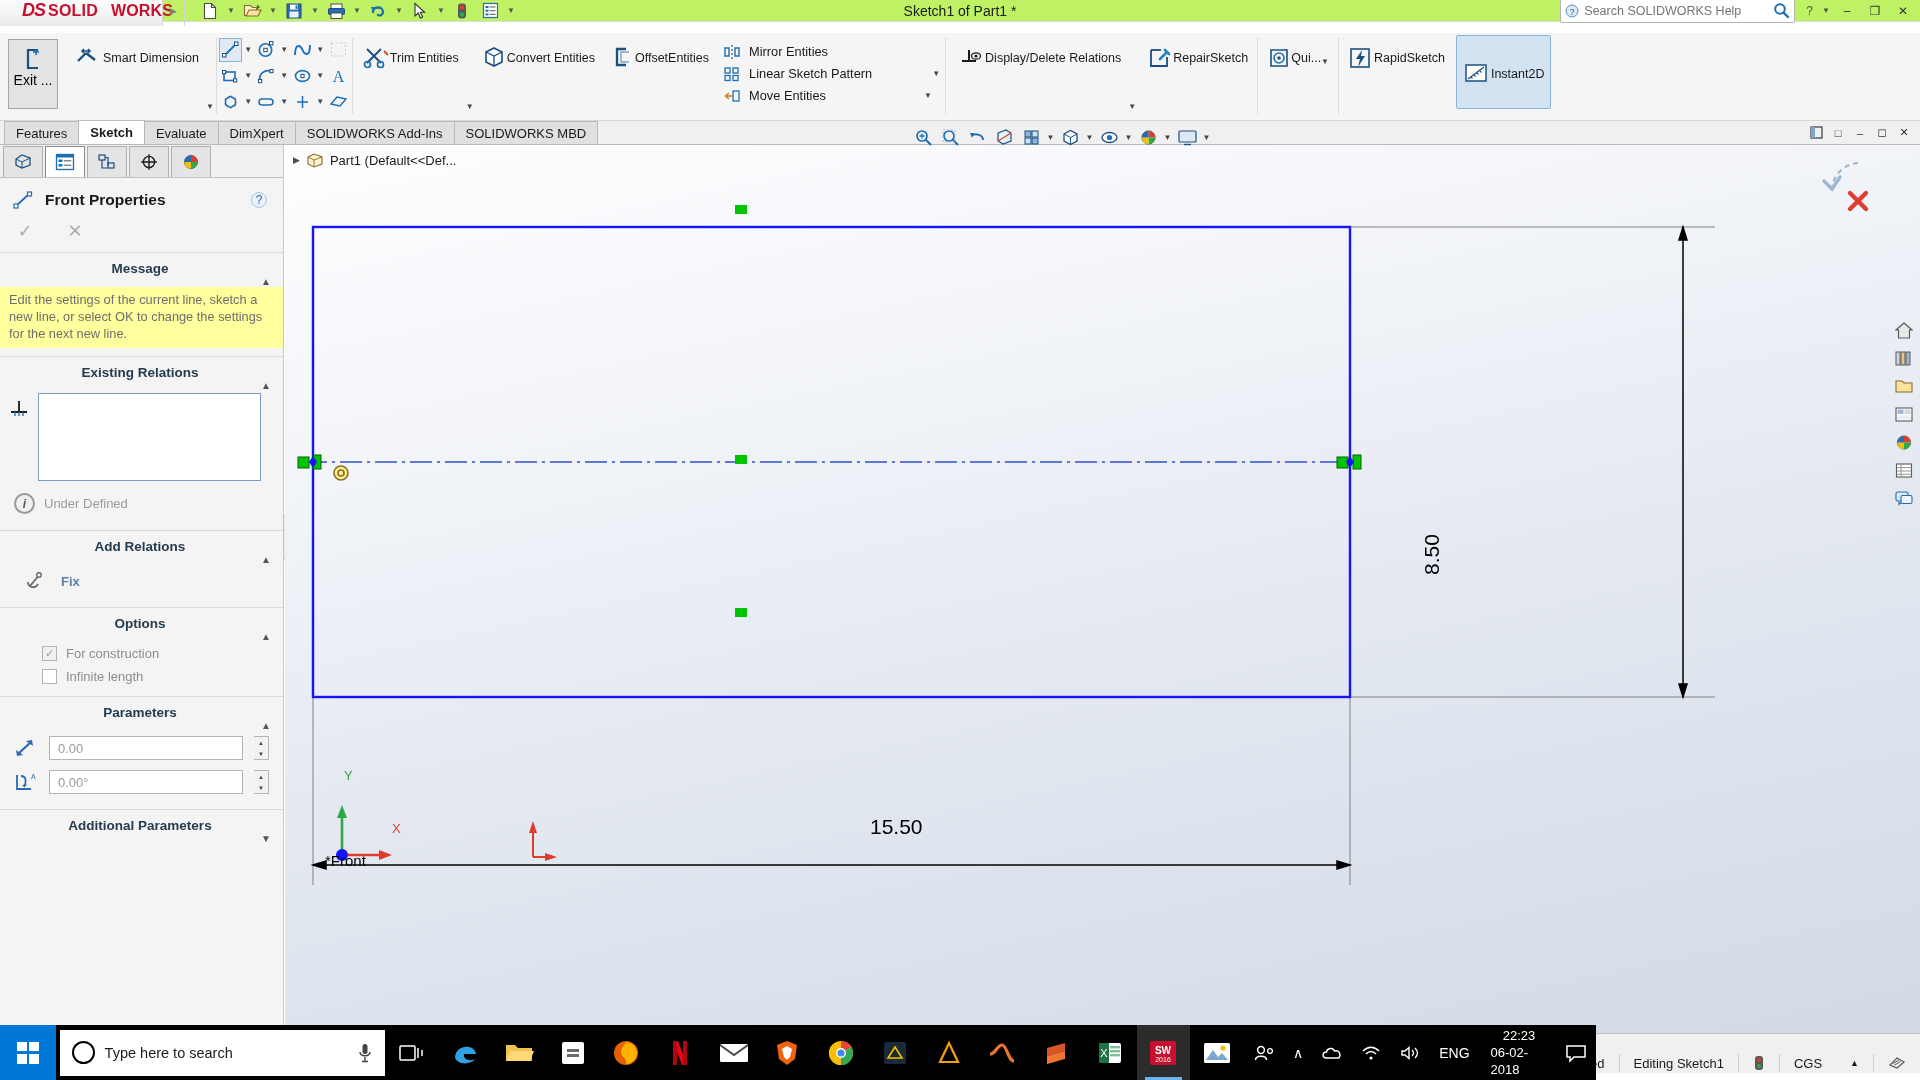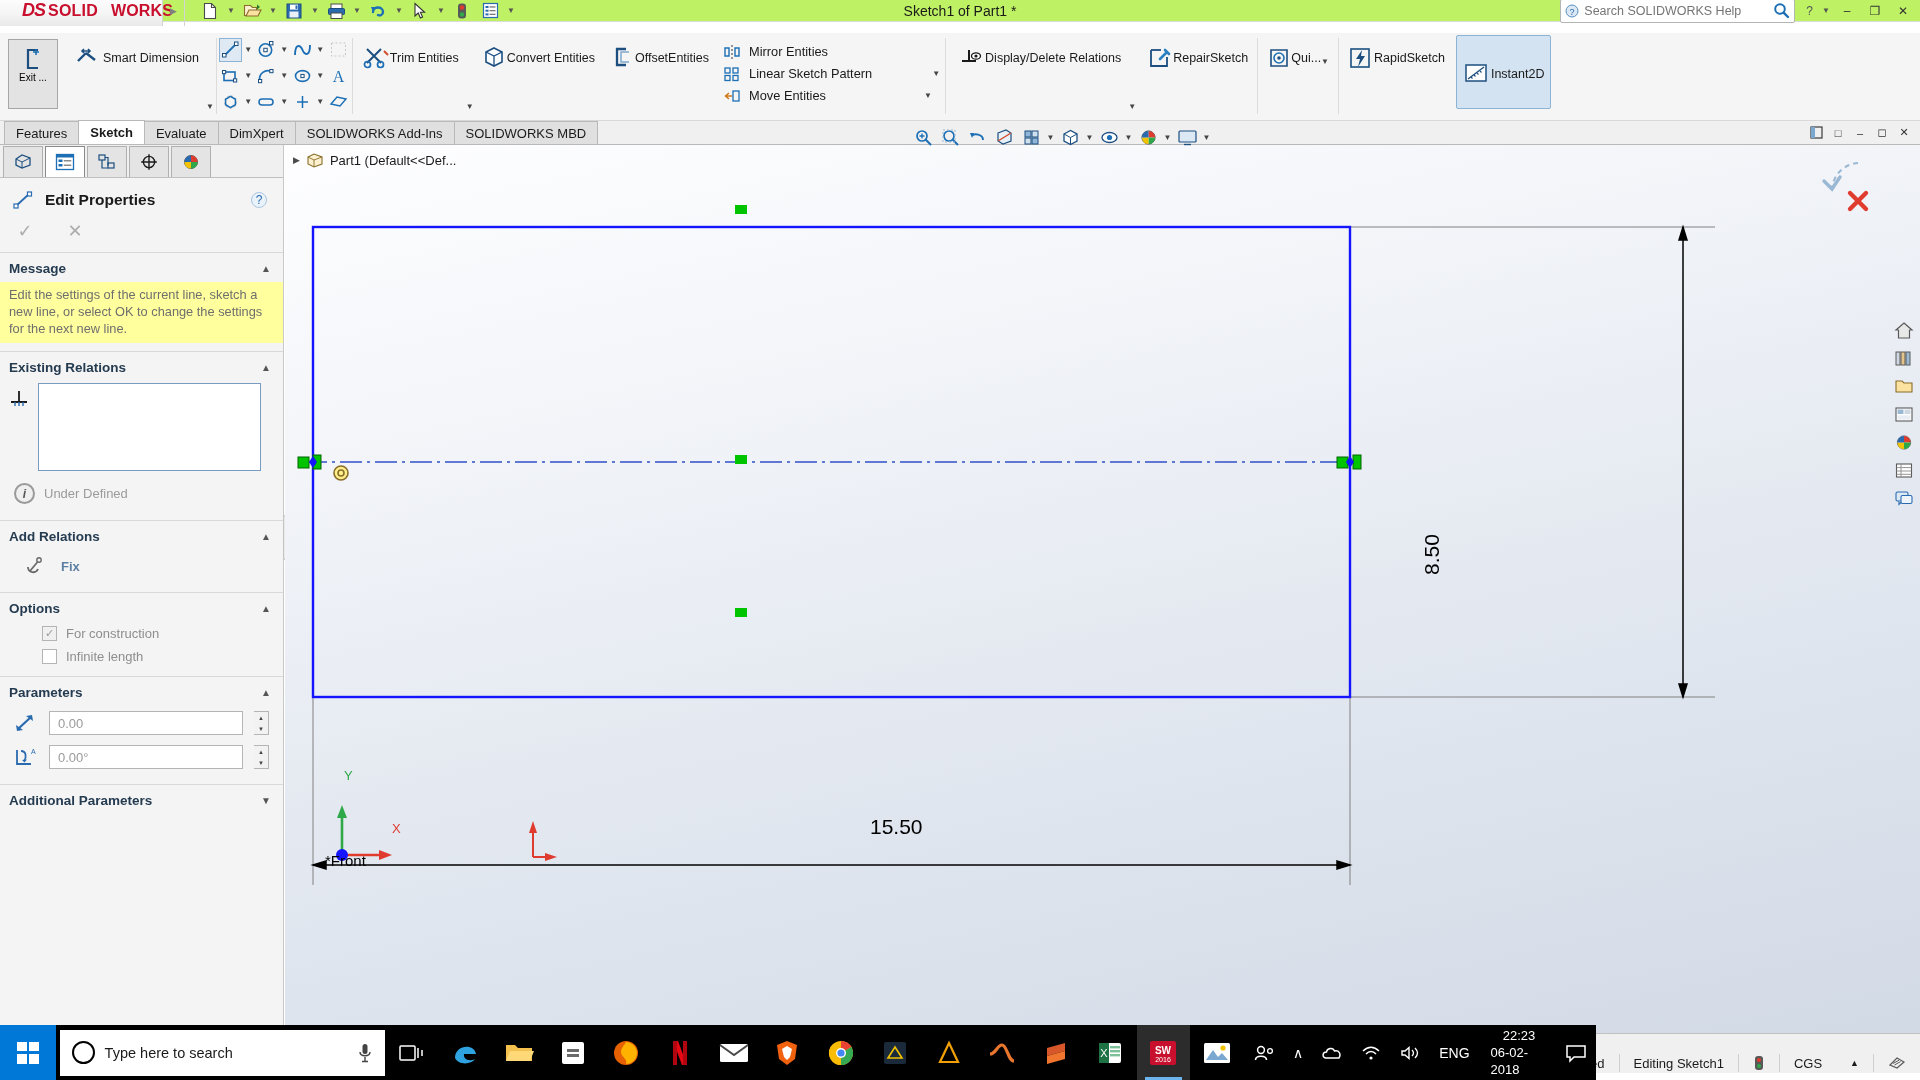--- a/index.html
+++ b/index.html
@@ -63,21 +63,21 @@
   .bigbtn {
     display:flex; flex-direction:row; align-items:center; justify-content:flex-start;
     min-width:54px; padding:5px 6px 2px; font-size:12.5px; color:#1a1a1a; line-height:14px;
     text-align:center; border:1px solid transparent; border-radius:2px;
   }
   .bigbtn.active { background:#d4e3f2; border:1px solid #8bb3d6; }
   .bigbtn .ic { height:30px; display:flex; align-items:center; justify-content:center; }
   .exit-btn {
     border:1px solid #a6a6a6; background:#e3e3e3; width:50px; height:70px;
     display:flex;flex-direction:column;align-items:center;justify-content:flex-start;
-    padding-top:6px; font-size:10px; margin: 2px 4px 0 6px;
+    padding-top:6px; font-size:14px; margin: 2px 4px 0 6px;
   }
   .sketchgrid { display:flex; flex-direction:column; gap:1px; padding:4px 2px 0; }
   .sgrow { display:flex; align-items:center; gap:0px; height:25px; }
   .sgcell { width:23px;height:24px;display:flex;align-items:center;justify-content:center;
      border:1px solid transparent; }
   .sgcell.sel { background:#dfe9f4; border:1px solid #8bb3d6; }
   .scaret { width:13px;height:24px;display:flex;align-items:center;justify-content:center;
      font-size:8px;color:#444; }
   .rowbtn {
     display:flex; align-items:center; gap:8px; height:21px; padding:0 4px;
@@ -128,22 +128,22 @@
     display:flex; align-items:center; gap:11px; padding:12px 0 8px 12px;
   }
   .pm-title .t { font-size:15.5px; font-weight:bold; color:#1a1a1a; }
   .pm-help { margin-left:auto; margin-right:16px; color:#2a6bb0; font-size:12px;
     width:16px;height:16px;border:1px solid #a9c6e0;border-radius:50%;
     display:flex;align-items:center;justify-content:center; background:#eaf2fa;}
   .pm-okrow { display:flex; align-items:center; gap:28px; padding:2px 0 10px 14px;
      border-bottom:1px solid #d9d9d9; }
   .okglyph { font-size:18px; color:#adadad; width:22px;text-align:center;}
   .section-hd {
-    display:flex; align-items:center; padding:8px 12px 6px 9px;
-    font-size:13.5px; font-weight:bold; color:#253b50;
+    display:flex; align-items:center; padding:8px 12px 0 9px;
+    font-size:13.5px; font-weight:bold; color:#253b50;flex-direction:column;
   }
   .section-hd .chev { margin-left:auto; font-size:10px; color:#555; }
   .msgbox {
     background:#ffff9e; color:#6e6e6e; font-size:12.8px; line-height:17px;
     padding:4px 8px 6px 9px; margin:0 0 2px 0;
   }
   .divline { height:1px; background:#d9d9d9; margin:6px 0 0 0; }
   .underdef { display:flex; align-items:center; gap:9px; padding:12px 0 10px 14px;
     font-size:13px; color:#9b9b9b; }
   .infoicon { width:21px;height:21px;border-radius:50%;border:2px solid #9a9a9a;
@@ -742,21 +742,21 @@
   </div>
 
   <div class="pm-title">
     <span>
       <svg width="22" height="20" viewBox="0 0 22 20">
           <path d="M4 16 L17 4" stroke="#2a6bb0" stroke-width="1.8"></path>
           <rect x="2" y="14" width="4" height="4" fill="#fff" stroke="#2a6bb0" stroke-width="1.2"></rect>
           <rect x="15.5" y="2" width="4" height="4" fill="#fff" stroke="#2a6bb0" stroke-width="1.2"></rect>
         </svg>
     </span>
-    <span class="t">Edit Properties</span>
+    <span class="t">Front Properties</span>
     <span class="pm-help">?</span>
   </div>
 
   <div class="pm-okrow">
     <span class="okglyph">✓</span>
     <span class="okglyph">✕</span>
   </div>
 
   <div class="section-hd">
     <span>Message</span>

